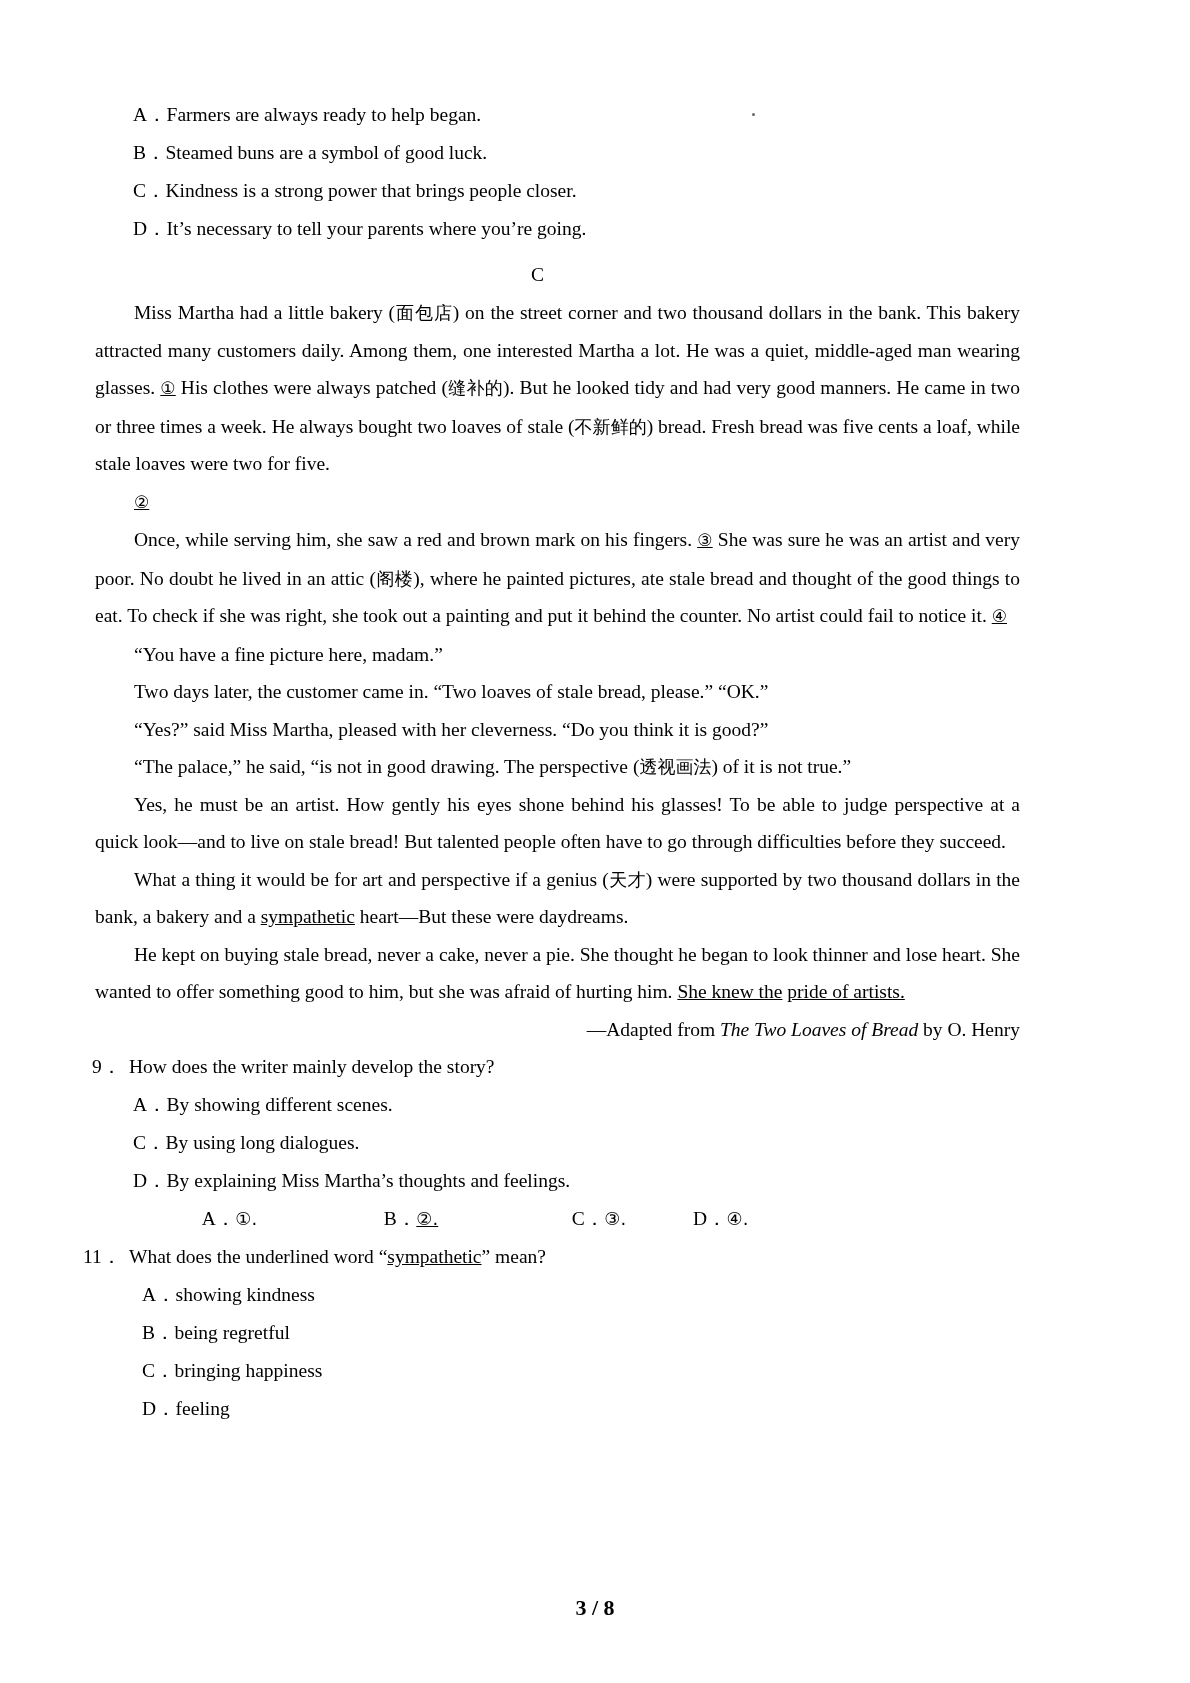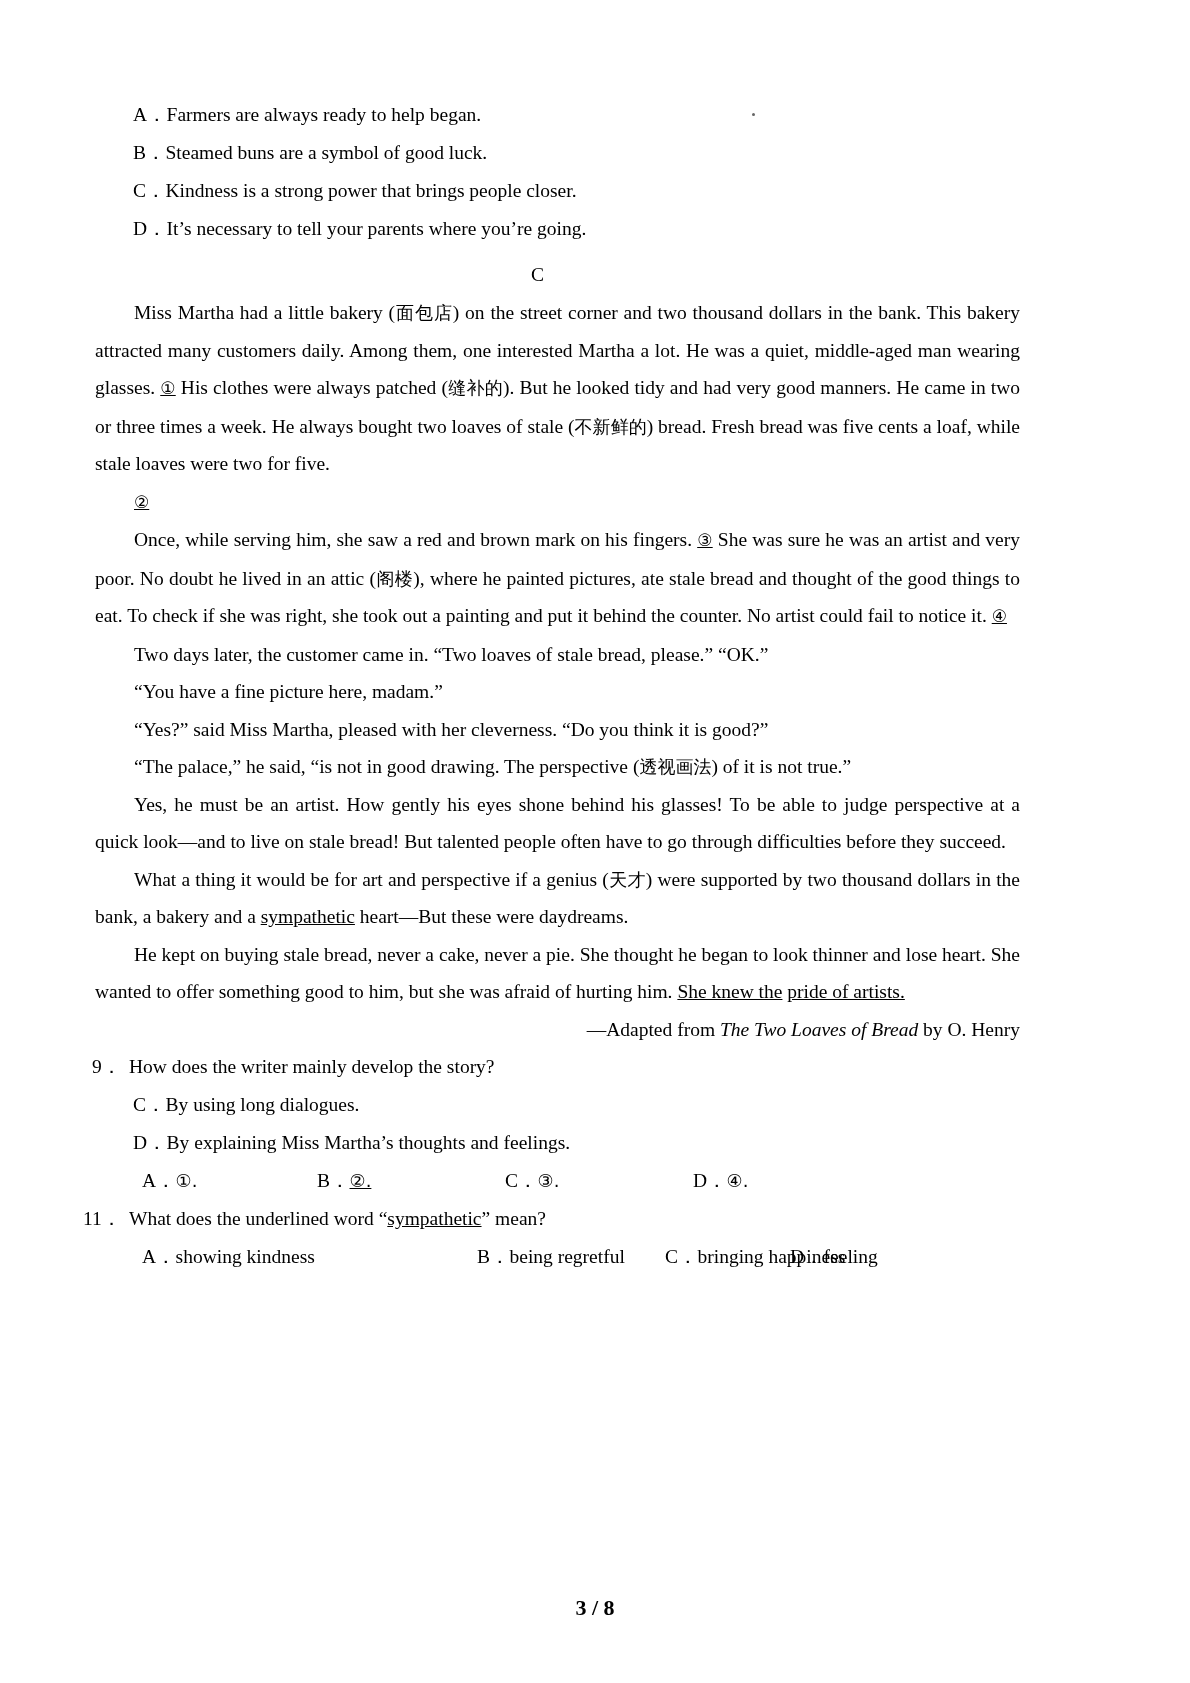--- a/index.html
+++ b/index.html
@@ -98,29 +98,31 @@
     margin-left: -9px;
   }
   .choices-row {
     font-size: 19.5px;
     line-height: 38px;
     padding-left: 47px;
     display: flex;
   }
   .choices-row .ch {
     white-space: nowrap;
+    text-align: center;
   }
   .c1 { width: 175px; }
   .c2 { width: 188px; text-decoration: underline; }
   .c3 { width: 188px; }
   .choices-row2 {
     font-size: 19.5px;
     line-height: 38px;
     padding-left: 47px;
     display: flex;
+    flex-direction: column;
   }
   .choices-row2 .ch { white-space: nowrap; }
   .w1 { width: 335px; }
   .w2 { width: 188px; }
   .w3 { width: 125px; }
 
   .footer {
     position: absolute;
     left: 0;
     right: 0;
@@ -156,37 +158,40 @@
   <div class="section-letter">C</div>
 
   <div>
 
     <p class="body"><span>Miss Martha had a little bakery (</span><span class="cn">面包店</span><span>) on the street corner and two thousand dollars in the bank. This bakery attracted many customers daily. Among them, one interested Martha a lot. He was a quiet, middle-aged man wearing glasses. </span><span class="circ">①</span><span> His clothes were always patched (</span><span class="cn">缝补的</span><span>). But he looked tidy and had very good manners. He came in two or three times a week. He always bought two loaves of stale (</span><span class="cn">不新鲜的</span><span>) bread. Fresh bread was five cents a loaf, while stale loaves were two for five.</span></p>
 
     <p class="body"><span class="circ">②</span></p>
 
     <p class="body"><span>Once, while serving him, she saw a red and brown mark on his fingers. </span><span class="circ">③</span><span> She was sure he was an artist and very poor. No doubt he lived in an attic (</span><span class="cn">阁楼</span><span>), where he painted pictures, ate stale bread and thought of the good things to eat. To check if she was right, she took out a painting and put it behind the counter. No artist could fail to notice it. </span><span class="circ">④</span></p>
 
+    <p class="dialogue">“You have a fine picture here, madam.”</p>
     <p class="dialogue">Two days later, the customer came in. “Two loaves of stale bread, please.” “OK.”</p>
-    <p class="dialogue">“You have a fine picture here, madam.”</p>
     <p class="dialogue">“Yes?” said Miss Martha, pleased with her cleverness. “Do you think it is good?”</p>
     <p class="dialogue"><span>“The palace,” he said, “is not in good drawing. The perspective (</span><span class="cn">透视画法</span><span>) of it is not true.”</span></p>
 
     <p class="body">Yes, he must be an artist. How gently his eyes shone behind his glasses! To be able to judge perspective at a quick look—and to live on stale bread! But talented people often have to go through difficulties before they succeed.</p>
 
     <p class="body"><span>What a thing it would be for art and perspective if a genius (</span><span class="cn">天才</span><span>) were supported by two thousand dollars in the bank, a bakery and a </span><span class="u">sympathetic</span><span> heart—But these were daydreams.</span></p>
 
     <p class="body"><span>He kept on buying stale bread, never a cake, never a pie. She thought he began to look thinner and lose heart. She wanted to offer something good to him, but she was afraid of hurting him. </span><span class="u">She knew the</span><span> </span><span class="u">pride of artists.</span></p>
 
     <p class="attrib"><span>—Adapted from </span><span class="it">The Two Loaves of Bread</span><span> by O. Henry</span></p>
   </div>
 
   <div>
     <div class="q-line">
       <span class="q-num">9．</span><span>How does the writer mainly develop the story?</span>
+    </div>
+    <div class="opt-line">
+      <span class="opt-letter">A．</span><span>By showing different scenes.</span>
     </div>
     <div class="opt-line">
       <span class="opt-letter">C．</span><span>By using long dialogues.</span>
     </div>
     <div class="opt-line">
       <span class="opt-letter">D．</span><span>By explaining Miss Martha’s thoughts and feelings.</span>
     </div>
   </div>
 
   <div>

